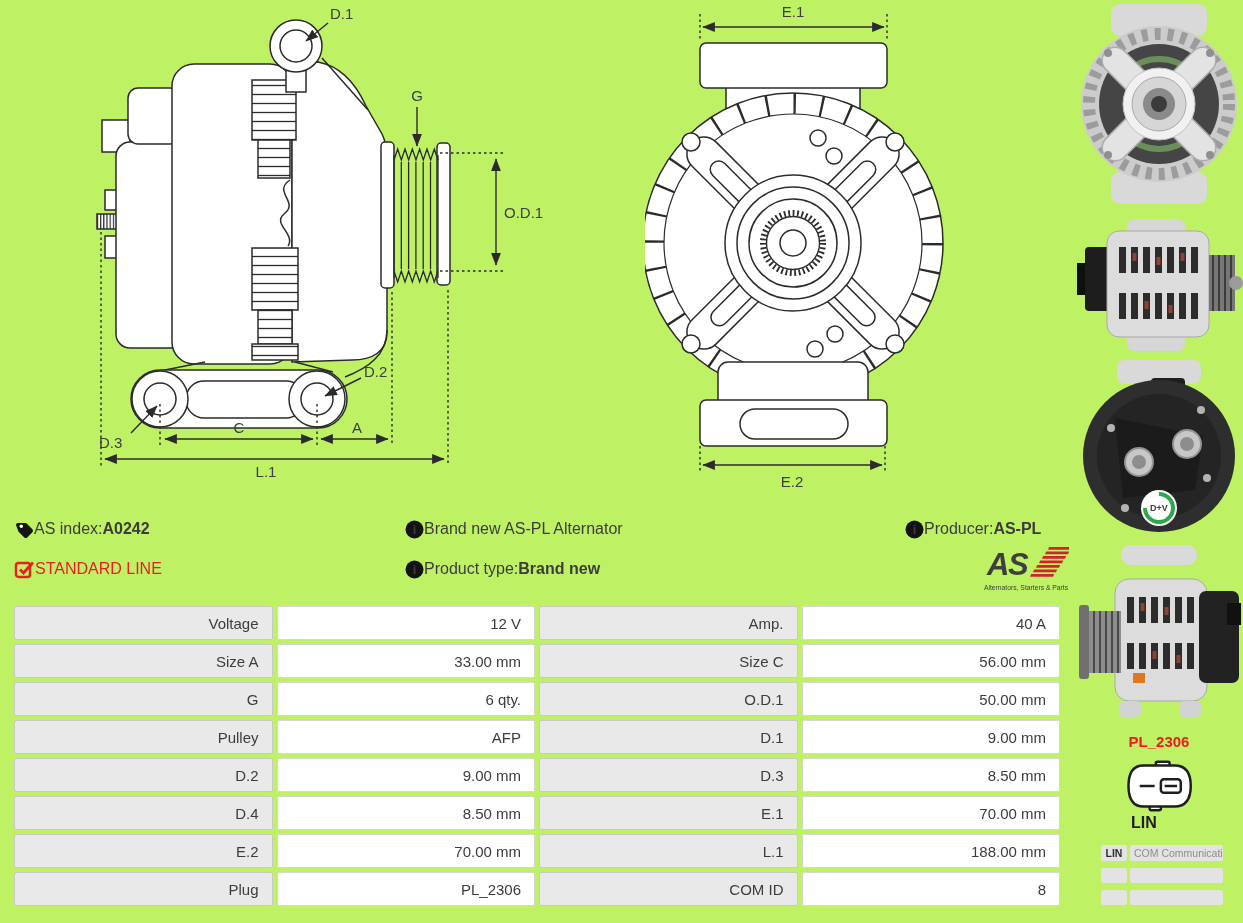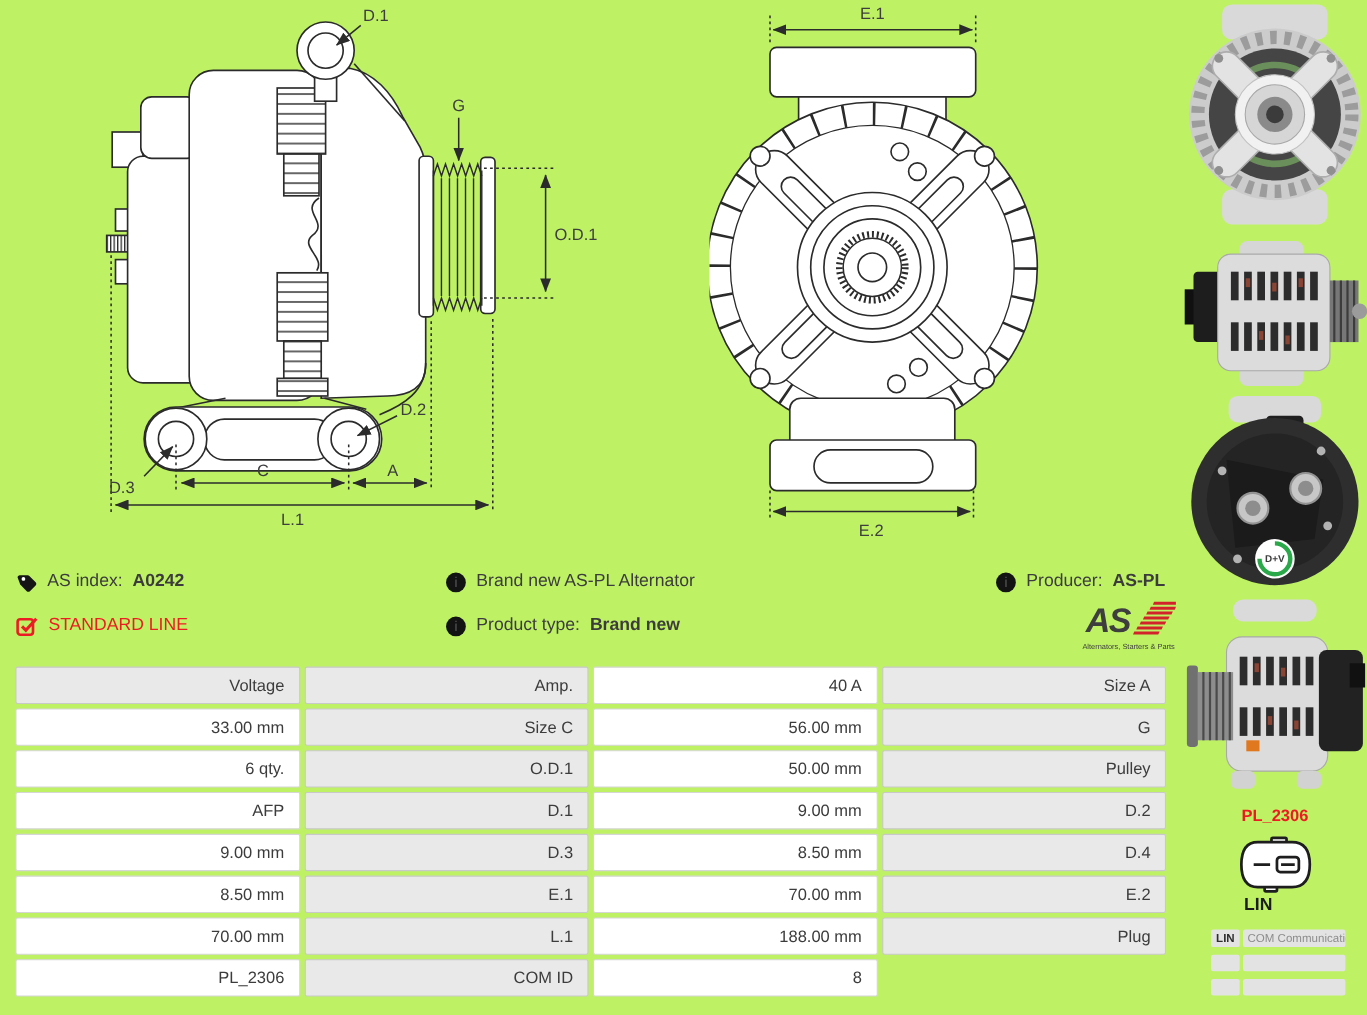--- a/index.html
+++ b/index.html
@@ -1,21 +1,21 @@
 <!DOCTYPE html>
 <html><head>
 <meta charset="utf-8">
 <style>
   html,body{margin:0;padding:0;background:#fff;}
   #page{position:relative;width:1243px;height:923px;background:#bef264;overflow:hidden;
         font-family:"Liberation Sans",sans-serif;color:#3c3c3c;}
   .abs{position:absolute;}
   svg text{font-family:"Liberation Sans",sans-serif;fill:#3e3e3e;}
   
-  .inforow{position:absolute;display:flex;align-items:center;gap:9px;font-size:16px;height:24px;}
+  .inforow{position:absolute;display:flex;align-items:center;font-size:16px;height:24px;}
   .inforow .b{font-weight:bold;}
   .redbold{color:#ed1c24;font-weight:normal;}
   
   #spec{position:absolute;left:14px;top:606px;width:1046px;
         display:grid;grid-template-columns:repeat(4,1fr);gap:4px;}
   #spec .cell{height:34px;line-height:34px;font-size:15px;text-align:right;
         padding:0 13px 12px 4px;border-radius:2px;box-sizing:border-box;overflow:hidden;}
   #spec .lab{background:#e9e9e9;border:1px solid #c9c9c9;}
   #spec .val{background:#fff;border:1px solid #d6d6d6;}
   
@@ -226,20 +226,21 @@
       <rect x="130" y="35" width="46" height="5.5"></rect>
       <rect x="128" y="44" width="46" height="5.5"></rect>
       <rect x="126" y="53" width="46" height="5.5"></rect>
       <rect x="124" y="62" width="46" height="5.5"></rect>
     </g>
     <text x="86" y="94" text-anchor="middle" font-size="13.5" fill="#d2232a">Alternators, Starters &amp; Parts</text>
   </svg>
 
   <div id="spec">
     <div class="cell lab">Voltage</div>
+    <div class="cell val">12 V</div>
     <div class="cell lab">Amp.</div>
     <div class="cell val">40 A</div>
 
     <div class="cell lab">Size A</div>
     <div class="cell val">33.00 mm</div>
     <div class="cell lab">Size C</div>
     <div class="cell val">56.00 mm</div>
 
     <div class="cell lab">G</div>
     <div class="cell val">6 qty.</div>

